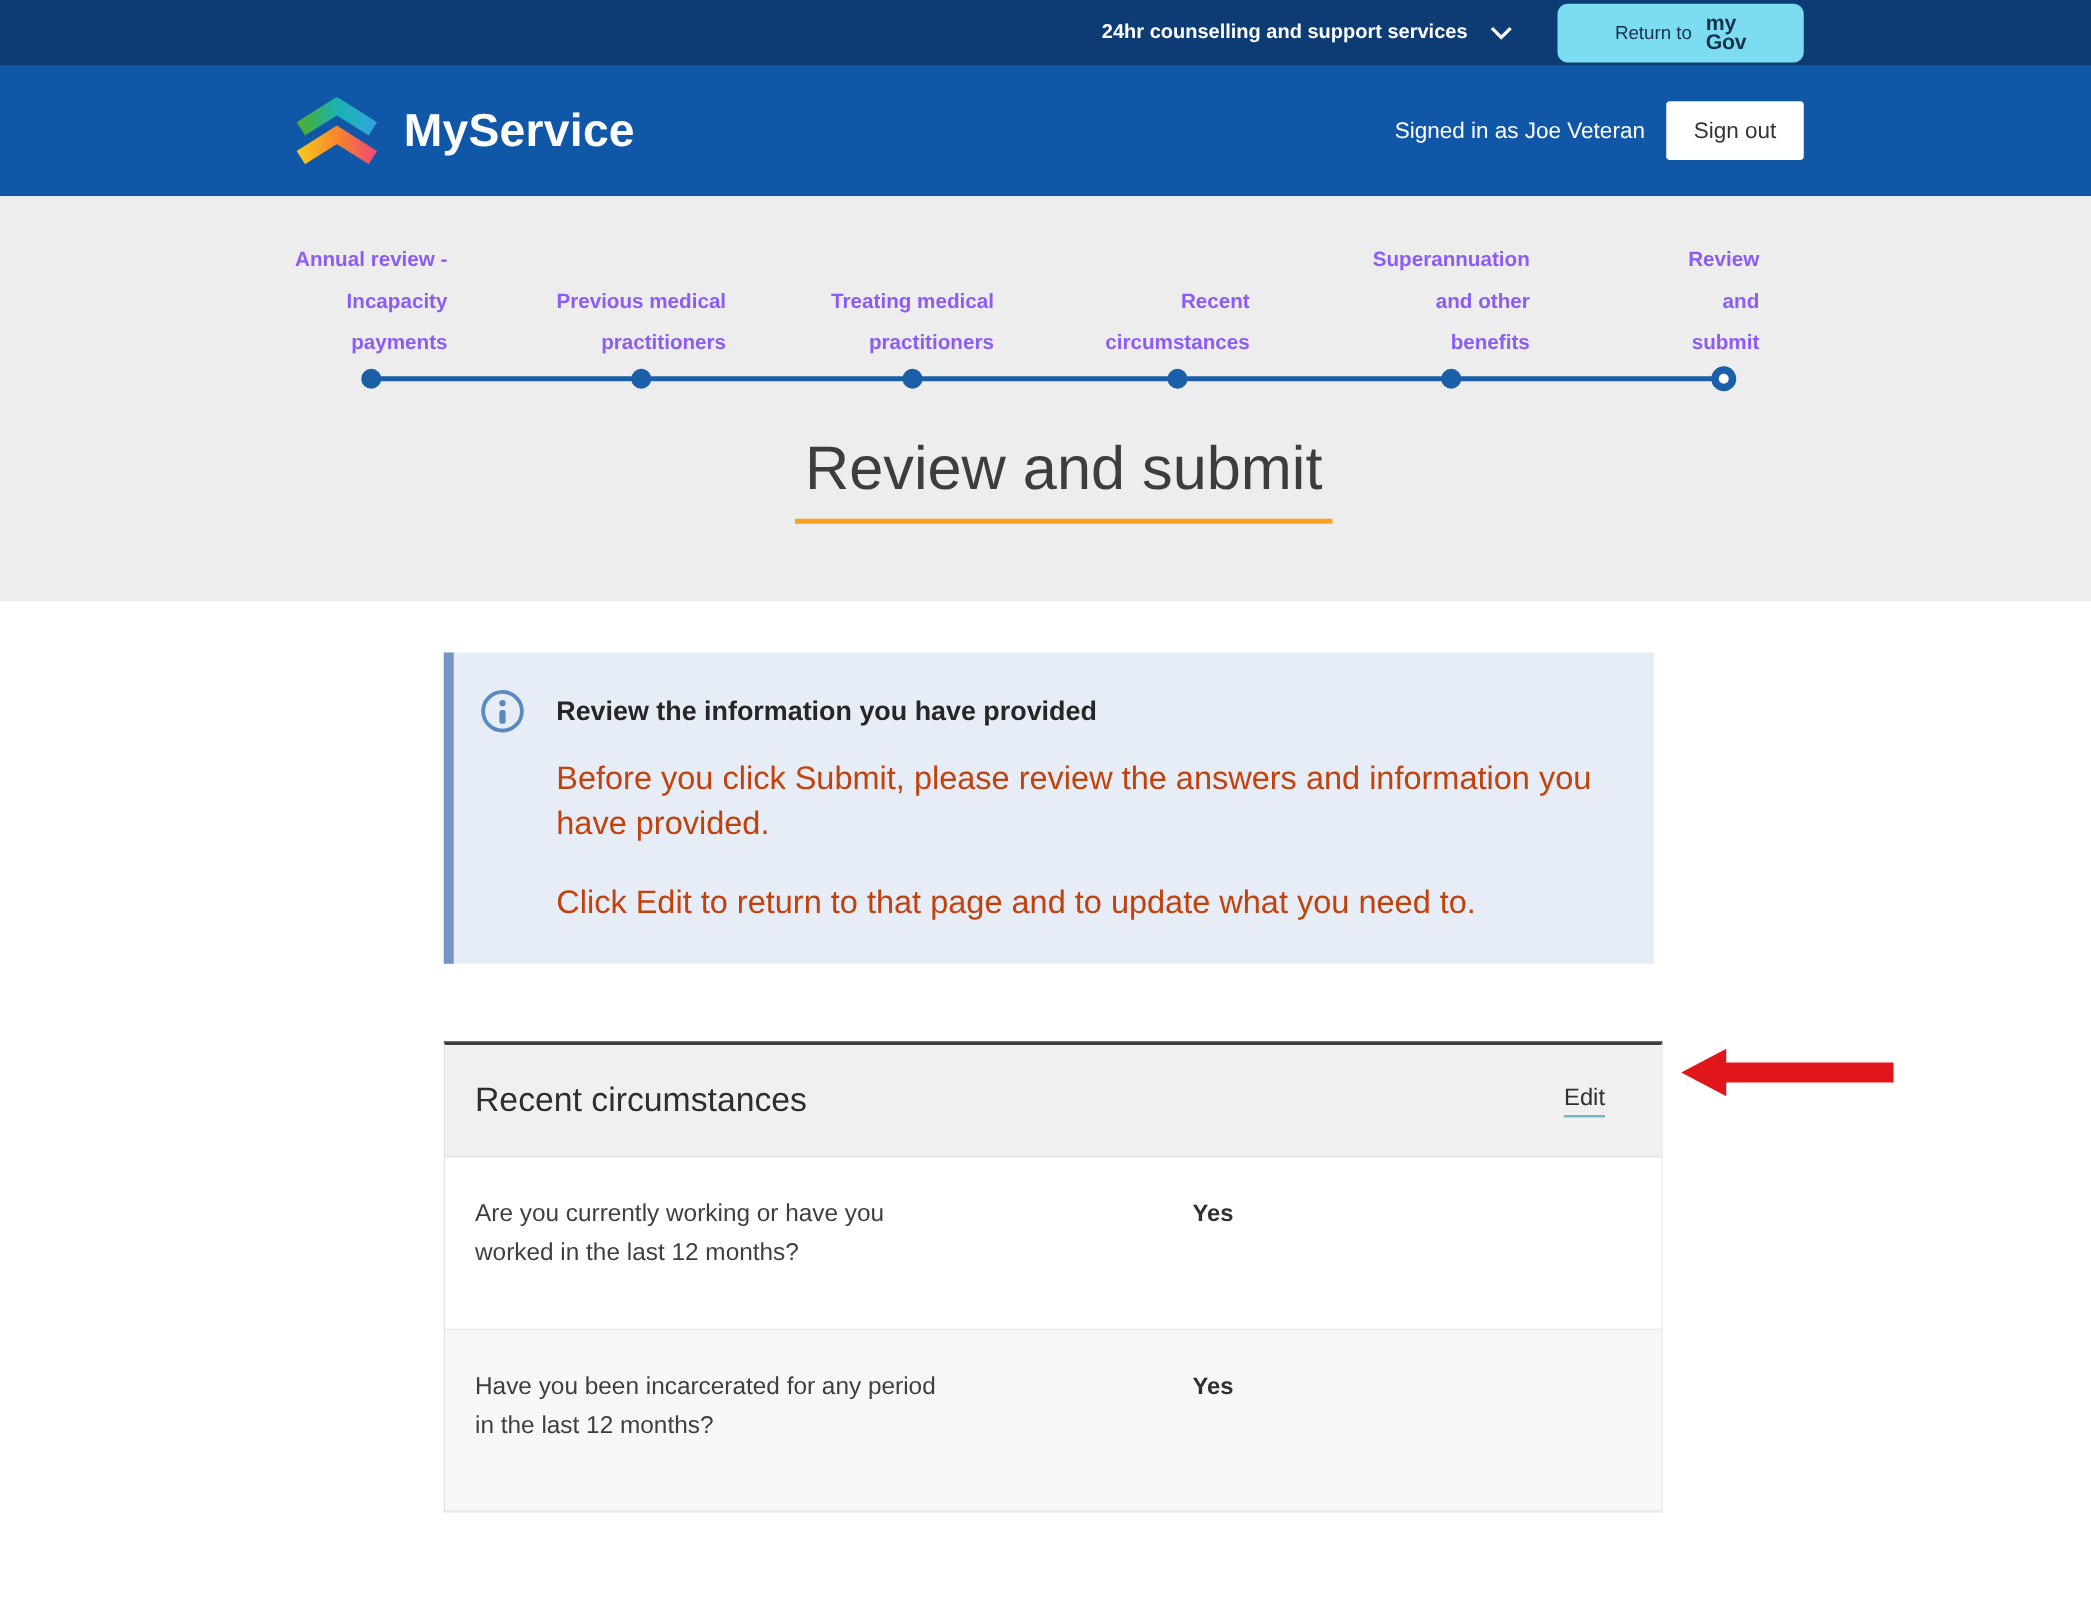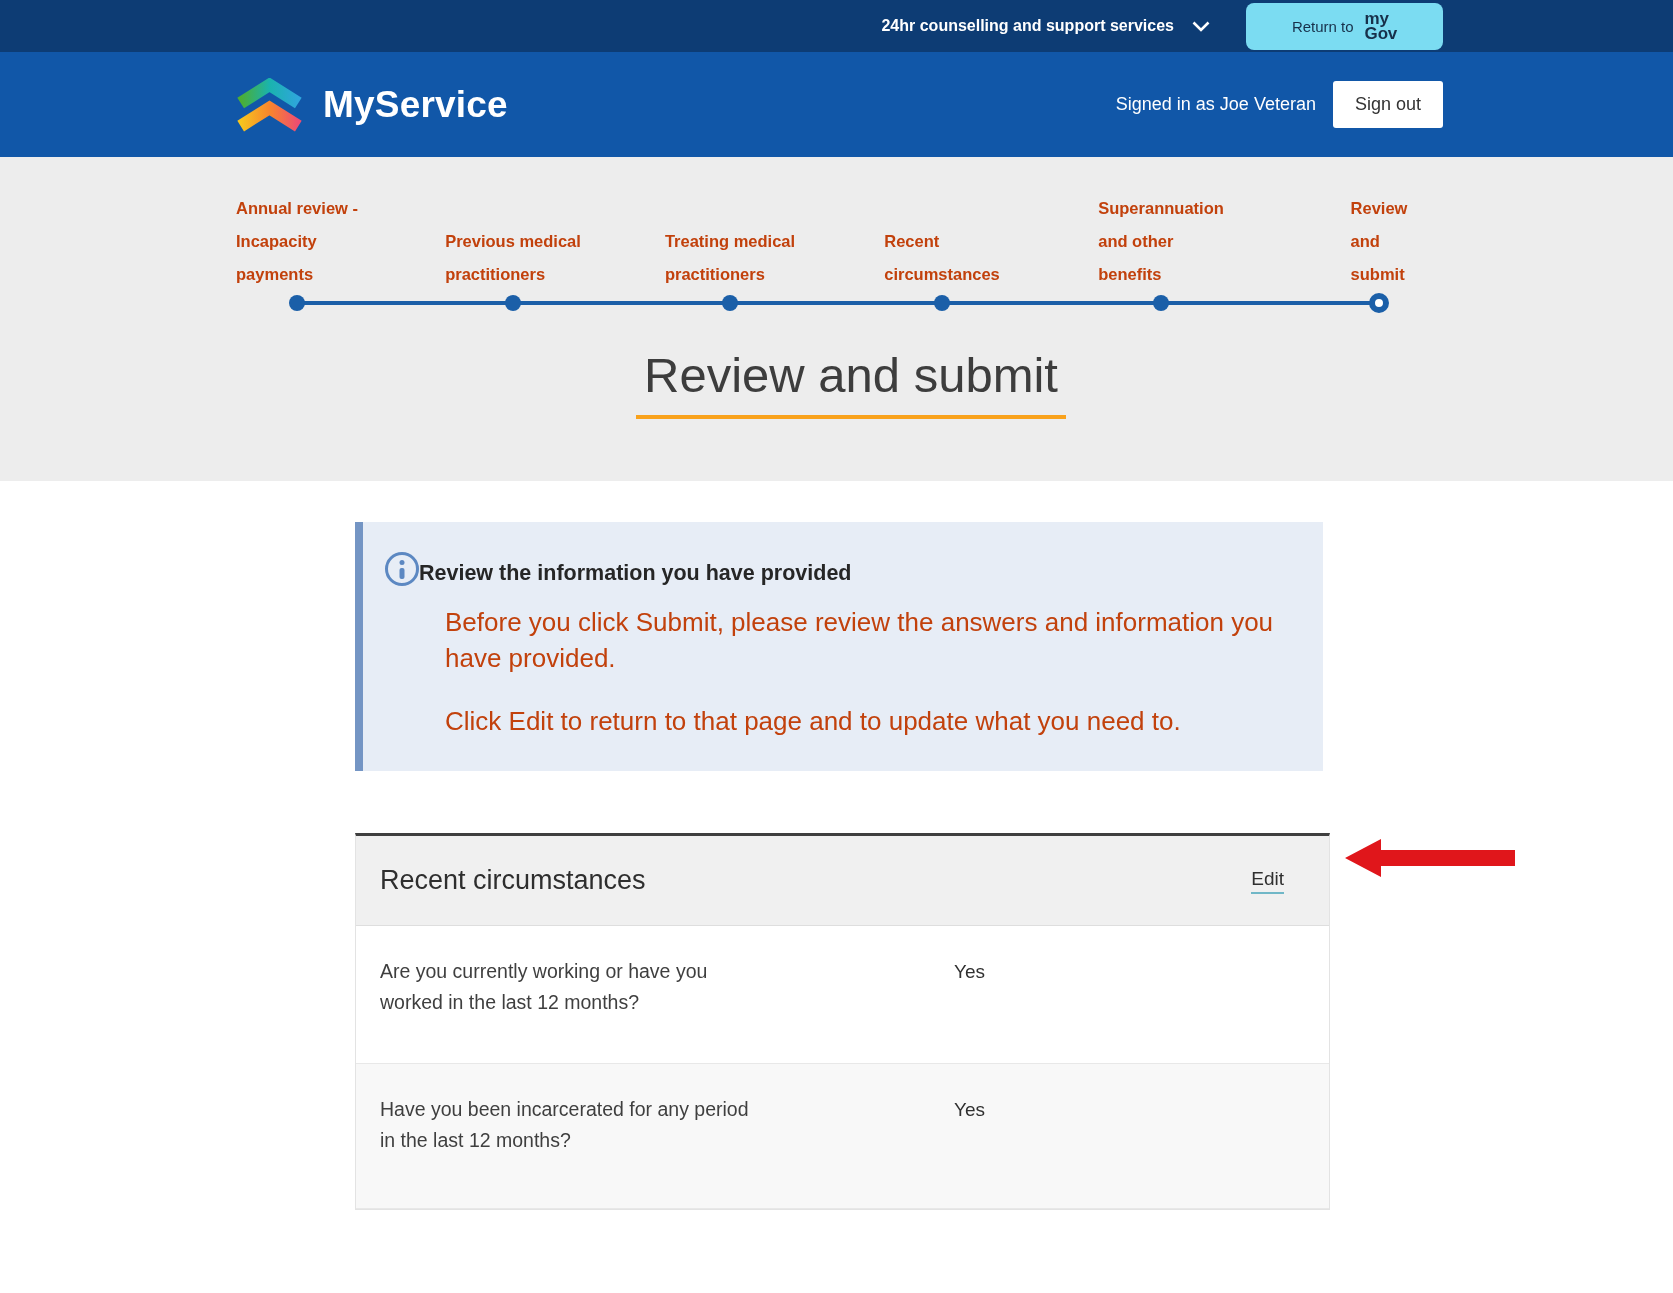--- a/index.html
+++ b/index.html
@@ -28,30 +28,30 @@
   .brand-name{color:#fff;font-size:37px;font-weight:700;letter-spacing:.2px}
   .header-right{display:flex;align-items:center;gap:17px}
   .signed-in{color:#fff;font-size:18px}
   .signout{background:#fff;color:#333;border:none;border-radius:3px;font-size:18px;padding:13px 22px;cursor:pointer;
     font-family:"Liberation Sans",sans-serif}
   
   .hero{height:324px;background:#ededed;position:relative}
   .step-line{position:absolute;left:297px;top:144px;width:1082px;height:4px;background:var(--step-accent)}
   .step{position:absolute;top:0;height:100%;width:0}
   .step-label{position:absolute;bottom:190px;left:0;transform:translateX(-50%);
-    font-size:16.5px;font-weight:700;color:#c2410c;line-height:33px;text-align:left;white-space:pre}
+    font-size:16.5px;font-weight:700;color:#8b5cf6;line-height:33px;text-align:right;white-space:pre}
   .step-dot{position:absolute;left:-8px;top:138px;width:16px;height:16px;border-radius:50%;background:var(--step-accent)}
   .step-dot.current{left:-10px;top:136px;width:20px;height:20px;background:#fff;border:6px solid var(--step-accent)}
   .hero-title{position:absolute;left:851px;top:190px;transform:translateX(-50%);text-align:center}
   .hero-title h1{font-size:49px;font-weight:400;color:#3d3d3d;line-height:1.15;white-space:nowrap}
   .title-underline{width:430px;height:4px;background:var(--underline);margin:12px auto 0}
   
   .info-box{margin:41px 0 0 355px;width:968px;background:var(--info-bg);
     border-left:8px solid var(--info-accent);padding:30px 40px 6px 22px}
-  .info-head{display:flex;align-items:flex-end;}
+  .info-head{display:flex;align-items:center;gap:26px}
   .info-icon{width:34px;height:34px;border:3px solid #5c88c2;border-radius:50%;position:relative;flex:none}
   .info-icon::before{content:"";position:absolute;left:50%;top:5px;transform:translateX(-50%);
     width:5px;height:5px;border-radius:50%;background:#5c88c2}
   .info-icon::after{content:"";position:absolute;left:50%;top:13px;transform:translateX(-50%);
     width:5px;height:11px;border-radius:2px;background:#5c88c2}
   .info-head h2{font-size:21.5px;font-weight:700;color:#262626}
   .info-body{margin:18px 0 0 60px}
   .info-body p{font-size:26px;color:#c2410c;margin:12px 0 26px;line-height:1.4}
   
   .review-card{margin:62px 0 0 355px;width:975px;border-top:3px solid #3f3f3f;
@@ -61,21 +61,21 @@
   .review-header h3{font-size:27px;font-weight:400;color:#2e2e2e}
   .edit-link{font-size:19px;color:#2f2f2f;text-decoration:none;border-bottom:2px solid var(--edit-underline);
     padding-bottom:2px;cursor:pointer}
   .review-row{display:grid;grid-template-columns:574px 1fr;padding:30px 24px;background:#fff;
     border-bottom:1px solid #e8e8e8}
   .review-row:nth-child(2){background:#f8f8f8}
   .review-row:nth-child(1){min-height:138px}
   .review-row:nth-child(2){min-height:145px}
   .review-row:nth-child(3){min-height:120px;border-bottom:none}
   .review-row .q{font-size:19.5px;color:#3f3f3f;line-height:31px;white-space:pre-line}
-  .review-row .a{font-size:19px;font-weight:400;color:#303030;line-height:31px}
+  .review-row .a{font-size:19px;font-weight:700;color:#303030;line-height:31px}
   
   .red-arrow{position:absolute;left:1345px;top:837px}
 </style>
 </head>
 <body>
 
 <div class="topbar">
   <div class="topbar-inner">
     <div class="support-menu">
       <span>24hr counselling and support services</span>

